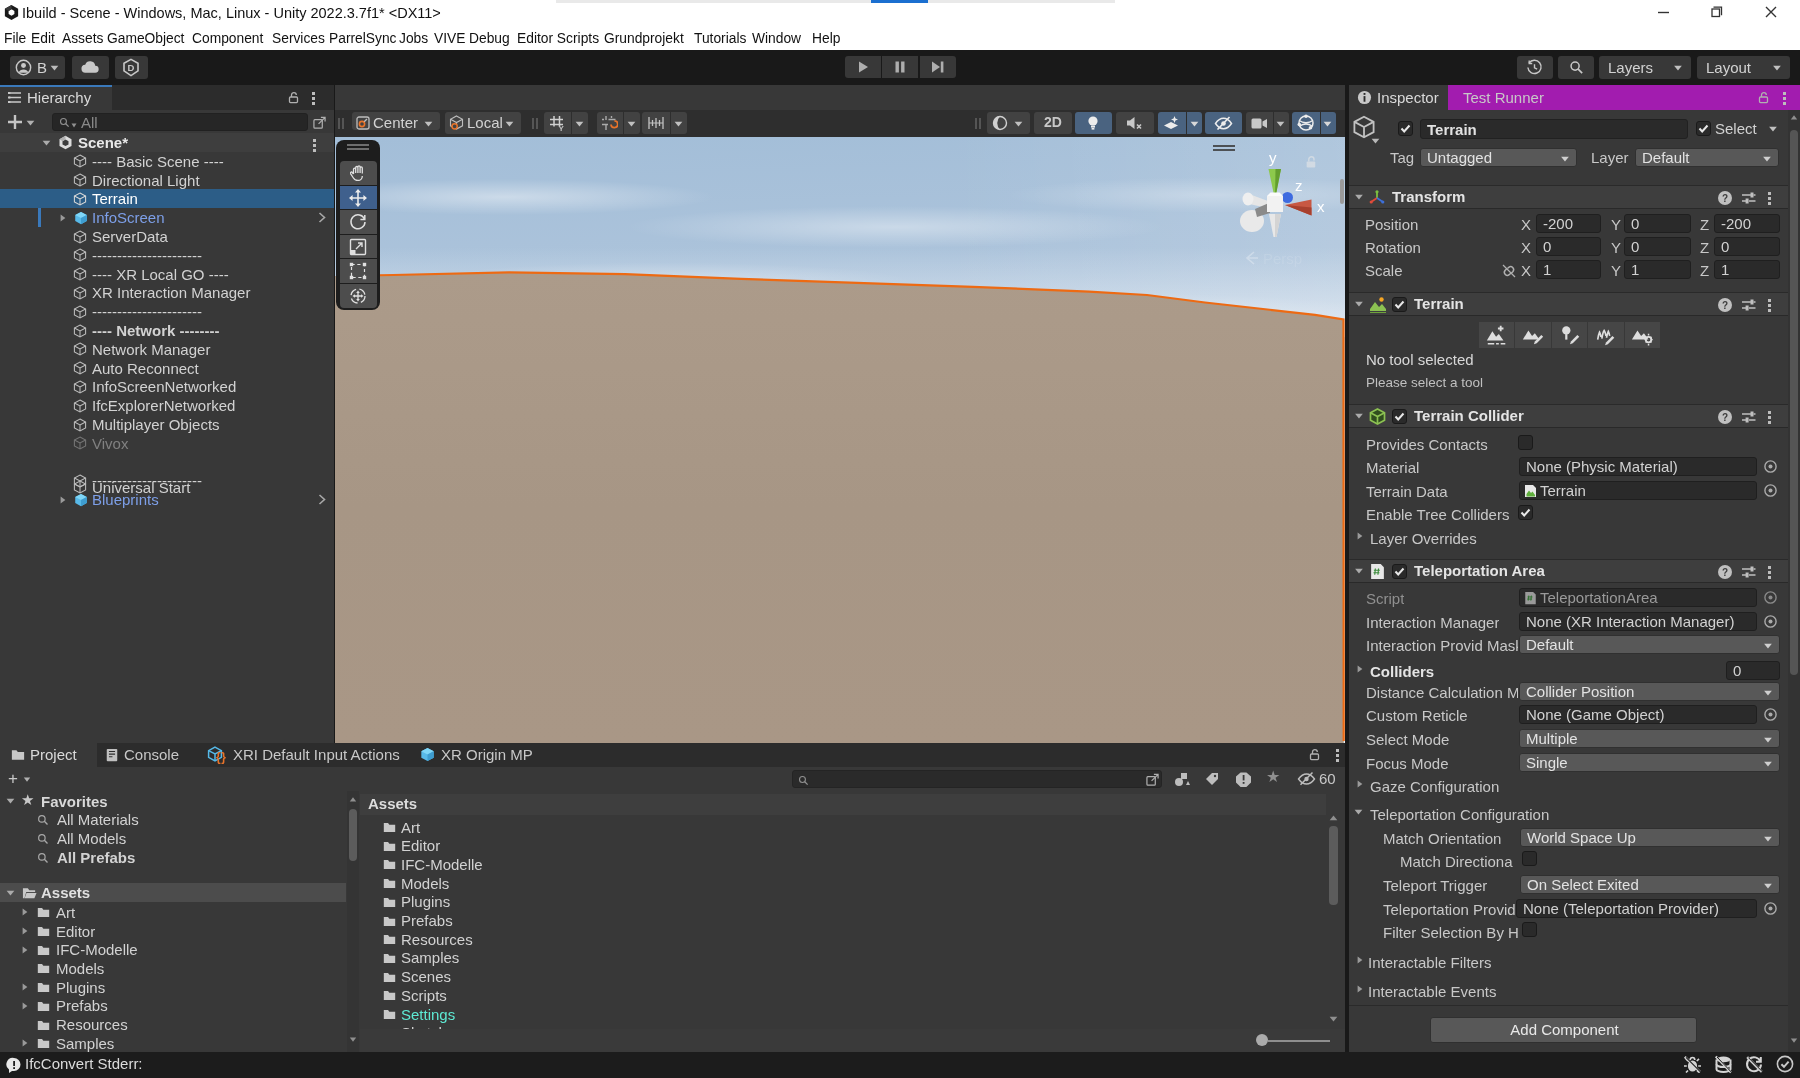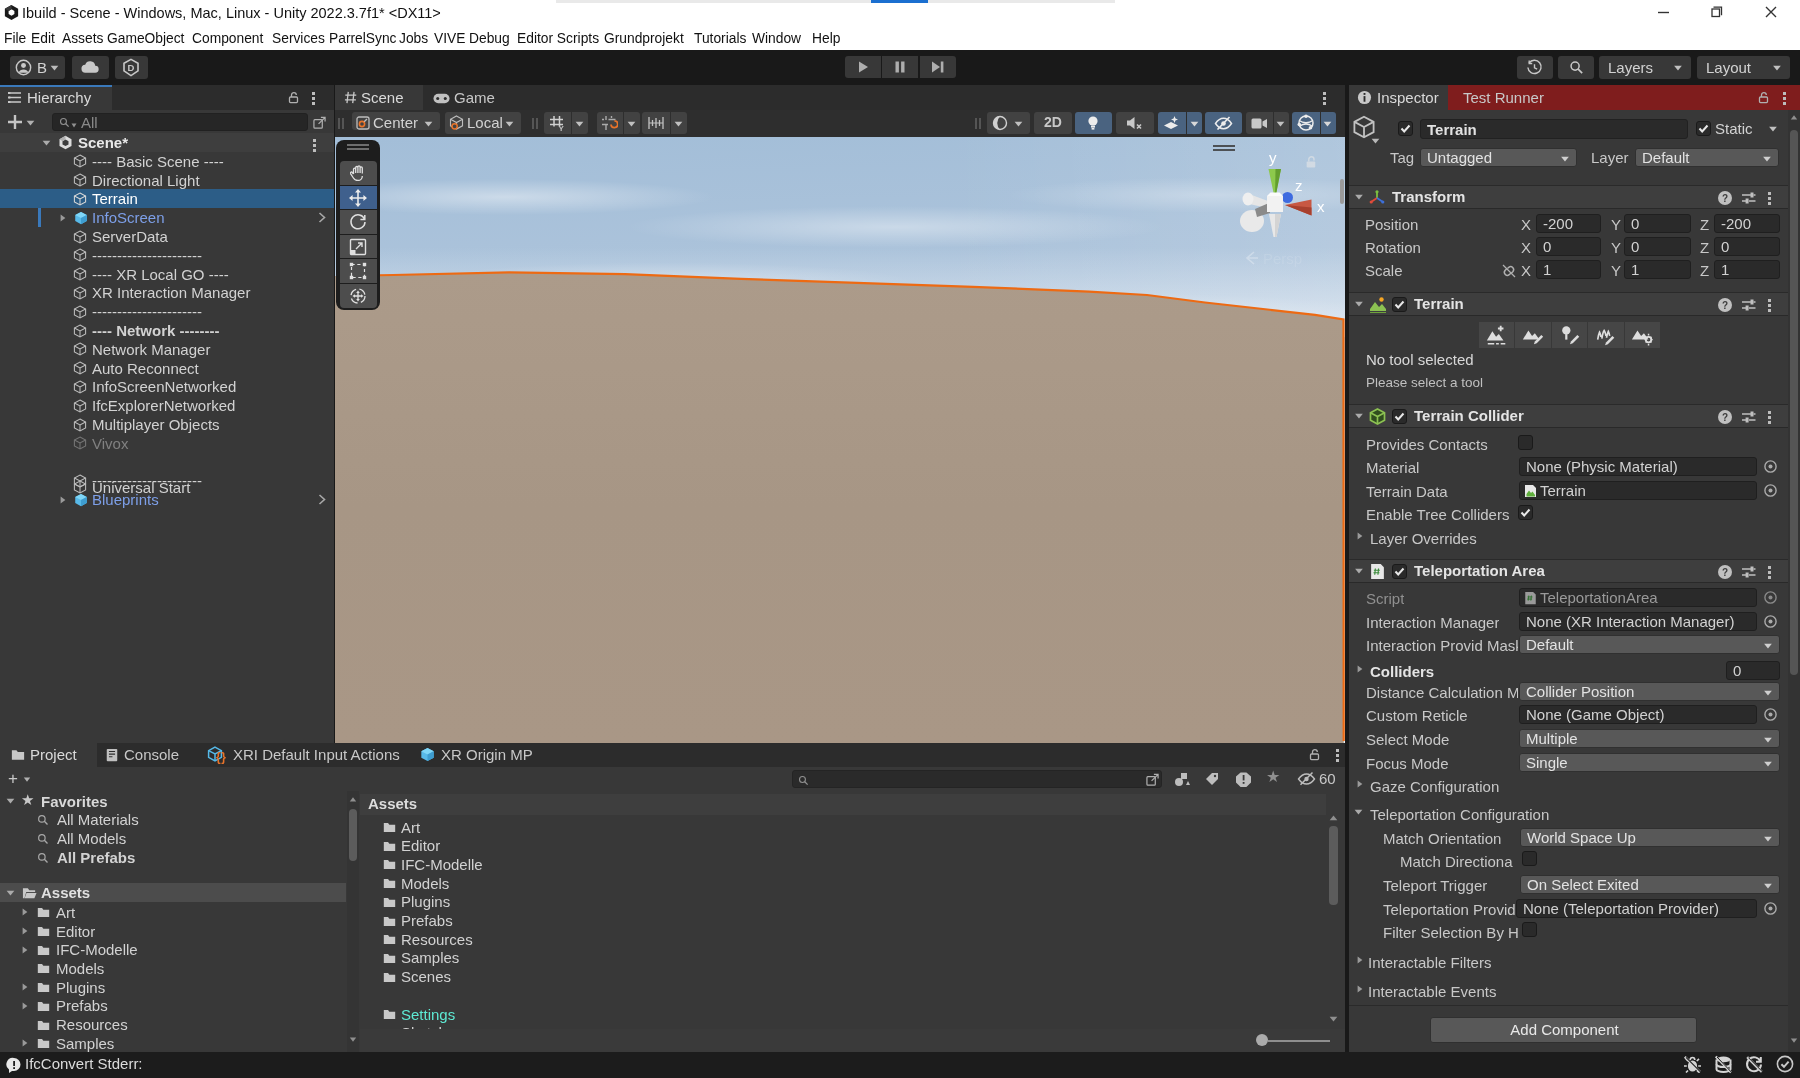--- a/index.html
+++ b/index.html
@@ -303,35 +303,20 @@
         <path d="M8 8v7l6.6-3.5v-7Z" fill="#3E9DD0"></path>
       </svg>
 <div class="t" style="left:92px;top:1px;color:#7D9FE8">Blueprints</div>
 <svg style="left:318px;top:4px" width="8" height="11" viewBox="0 0 8 11">
         <path d="M1.5 1 6.5 5.5 1.5 10" fill="none" stroke="#A8A8A8" stroke-width="1.6"></path>
       </svg>
 </div>
 </div>
 <div class="" style="left:334px;top:85px;width:1px;height:658px;background:#191919"></div>
 <div class="" style="left:335px;top:85px;width:1010px;height:658px;background:#383838">
-<div class="" style="left:0px;top:0px;width:1010px;height:25px;background:#2C2C2C">
-<div class="" style="left:0px;top:0px;width:88px;height:25px;background:#383838">
-<svg style="left:9px;top:6px" width="13" height="13" viewBox="0 0 14 14">
-          <path d="M4.6 1 3.2 13M10.8 1 9.4 13M1.4 4.4h11.8M1 9.6h11.8" stroke="#C8C8C8" stroke-width="1.4"></path>
-        </svg>
-<div class="t" style="left:26px;top:4px;color:#DADADA">Scene</div>
-</div>
-<svg style="left:98px;top:8px" width="17" height="11" viewBox="0 0 18 11">
-        <rect x="0.5" y="0.5" width="17" height="10" rx="5" fill="#C0C0C0"></rect>
-        <circle cx="5" cy="5.5" r="1.6" fill="#2C2C2C"></circle>
-        <circle cx="13" cy="5.5" r="1.6" fill="#2C2C2C"></circle>
-      </svg>
-<div class="t" style="left:119px;top:4px;color:#C8C8C8">Game</div>
-<div style="position:absolute;left:988px;top:7px;width:3px;height:3px;background:#BDBDBD;box-shadow:0 5px 0 #BDBDBD,0 10px 0 #BDBDBD"></div>
-</div>
 <div class="" style="left:0px;top:25px;width:1010px;height:27px;background:#2E2E2E">
 <div style="left:3px;top:8px;width:2px;height:11px;background:#555"></div>
       <div style="left:7px;top:8px;width:2px;height:11px;background:#555"></div>
 <div class="" style="left:17px;top:2px;width:88px;height:18px;background:#424242;border-radius:3px">
 <svg style="left:4px;top:4px" width="14" height="14" viewBox="0 0 14 14">
           <rect x="1" y="1" width="12" height="12" rx="2" fill="none" stroke="#BDBDBD" stroke-width="1.3"></rect>
           <circle cx="6" cy="8" r="2.6" fill="none" stroke="#E8732A" stroke-width="1.6"></circle>
           <path d="M8.2 5.8 11 3" stroke="#BDBDBD" stroke-width="1.3"></path>
         </svg>
 <div class="t" style="left:21px;top:2px;color:#D2D2D2">Center</div>
@@ -771,20 +756,26 @@
           <path d="M1 2.5h5.2l1.6 2H15v9H1Z" fill="#C8C8C8"></path>
         </svg>
 <div class="t" style="left:41px;top:1px;color:#D2D2D2">Samples</div>
 </div>
 <div class="" style="left:0px;top:176.1px;width:966px;height:19px;">
 <svg style="position:absolute;left:23px;top:3.5px" width="13" height="13" viewBox="0 0 16 16">
           <path d="M1 2.5h5.2l1.6 2H15v9H1Z" fill="#C8C8C8"></path>
         </svg>
 <div class="t" style="left:41px;top:1px;color:#D2D2D2">Scenes</div>
 </div>
+<div class="" style="left:0px;top:194.8px;width:966px;height:19px;">
+<svg style="position:absolute;left:23px;top:3.5px" width="13" height="13" viewBox="0 0 16 16">
+          <path d="M1 2.5h5.2l1.6 2H15v9H1Z" fill="#C8C8C8"></path>
+        </svg>
+<div class="t" style="left:41px;top:1px;color:#D2D2D2">Scripts</div>
+</div>
 <div class="" style="left:0px;top:213.5px;width:966px;height:19px;">
 <svg style="position:absolute;left:23px;top:3.5px" width="13" height="13" viewBox="0 0 16 16">
           <path d="M1 2.5h5.2l1.6 2H15v9H1Z" fill="#C8C8C8"></path>
         </svg>
 <div class="t" style="left:41px;top:1px;color:#5eead4">Settings</div>
 </div>
 <div class="" style="left:0px;top:232.2px;width:966px;height:19px;">
 <svg style="position:absolute;left:23px;top:3.5px" width="13" height="13" viewBox="0 0 16 16">
           <path d="M1 2.5h5.2l1.6 2H15v9H1Z" fill="#C8C8C8"></path>
         </svg>
@@ -799,21 +790,21 @@
 <svg style="position:absolute;left:3px;top:207px" width="9" height="6" viewBox="0 0 10 7">
         <path d="M0.5 0.8 9.5 0.8 5 6.5Z" fill="#8F8F8F"></path>
       </svg>
 </div>
 <div class="" style="left:360px;top:286px;width:985px;height:23px;background:#3A3A3A">
 <div class="" style="left:908px;top:10.5px;width:62px;height:2px;background:#8F8F8F"></div>
 <div class="" style="left:896px;top:5px;width:12px;height:12px;background:#ABABAB;border-radius:50%"></div>
 </div>
 </div>
 <div class="" style="left:1349px;top:85px;width:451px;height:967px;background:#383838;overflow:hidden">
-<div class="" style="left:0px;top:0px;width:451px;height:25px;background:#7f1d1d">
+<div class="" style="left:0px;top:0px;width:451px;height:25px;background:#a21caf">
 <div class="" style="left:0px;top:0px;width:99px;height:25px;background:#383838">
 <svg style="left:8px;top:5px" width="15" height="15" viewBox="0 0 16 16">
           <circle cx="8" cy="8" r="7" fill="#C8C8C8"></circle>
           <rect x="7" y="6.5" width="2" height="6" fill="#2C2C2C"></rect>
           <rect x="7" y="3.2" width="2" height="2" fill="#2C2C2C"></rect>
         </svg>
 <div class="t" style="left:28px;top:4px;color:#DADADA">Inspector</div>
 </div>
 <div class="t" style="left:114px;top:4px;color:#C8C8C8">Test Runner</div>
 <svg style="position:absolute;left:409px;top:6px" width="12" height="13" viewBox="0 0 12 13">
@@ -836,21 +827,21 @@
         </svg>
       </div>
 <div class="" style="left:71px;top:9px;width:268px;height:20px;background:#2A2A2A;border:1px solid #212121;border-radius:3px;box-sizing:border-box">
 <div class="t" style="left:6px;top:1px;color:#E2E2E2;font-weight:bold">Terrain</div>
 </div>
 <div style="position:absolute;left:347px;top:11px;width:15px;height:15px;background:#2A2A2A;border:1px solid #1A1A1A;border-radius:3px;box-sizing:border-box">
         <svg width="13" height="13" viewBox="0 0 13 13" style="position:absolute;left:0px;top:0px">
           <path d="M2.5 6.5 5.2 9.5 10.5 3.5" fill="none" stroke="#E8E8E8" stroke-width="2"></path>
         </svg>
       </div>
-<div class="t" style="left:366px;top:10px;color:#D2D2D2">Static</div>
+<div class="t" style="left:366px;top:10px;color:#D2D2D2">Select</div>
 <svg style="position:absolute;left:419px;top:16px" width="10" height="6" viewBox="0 0 10 7">
         <path d="M0.5 0.8 9.5 0.8 5 6.5Z" fill="#C0C0C0"></path>
       </svg>
 <div class="t" style="left:41px;top:39px;color:#C8C8C8">Tag</div>
 <div style="position:absolute;left:71px;top:38px;width:157px;height:19px;background:#585858;border:1px solid #303030;border-radius:3px;box-sizing:border-box;color:#E2E2E2;font-size:15px;line-height:17px;padding-left:6px;overflow:hidden">Untagged<svg style="position:absolute;left:139px;top:7px" width="10" height="6" viewBox="0 0 10 7">
           <path d="M0.5 0.8 9.5 0.8 5 6.5Z" fill="#CFCFCF"></path>
         </svg></div>
 <div class="t" style="left:242px;top:39px;color:#C8C8C8">Layer</div>
 <div style="position:absolute;left:286px;top:38px;width:144px;height:19px;background:#585858;border:1px solid #303030;border-radius:3px;box-sizing:border-box;color:#E2E2E2;font-size:15px;line-height:17px;padding-left:6px;overflow:hidden">Default<svg style="position:absolute;left:126px;top:7px" width="10" height="6" viewBox="0 0 10 7">
           <path d="M0.5 0.8 9.5 0.8 5 6.5Z" fill="#CFCFCF"></path>

